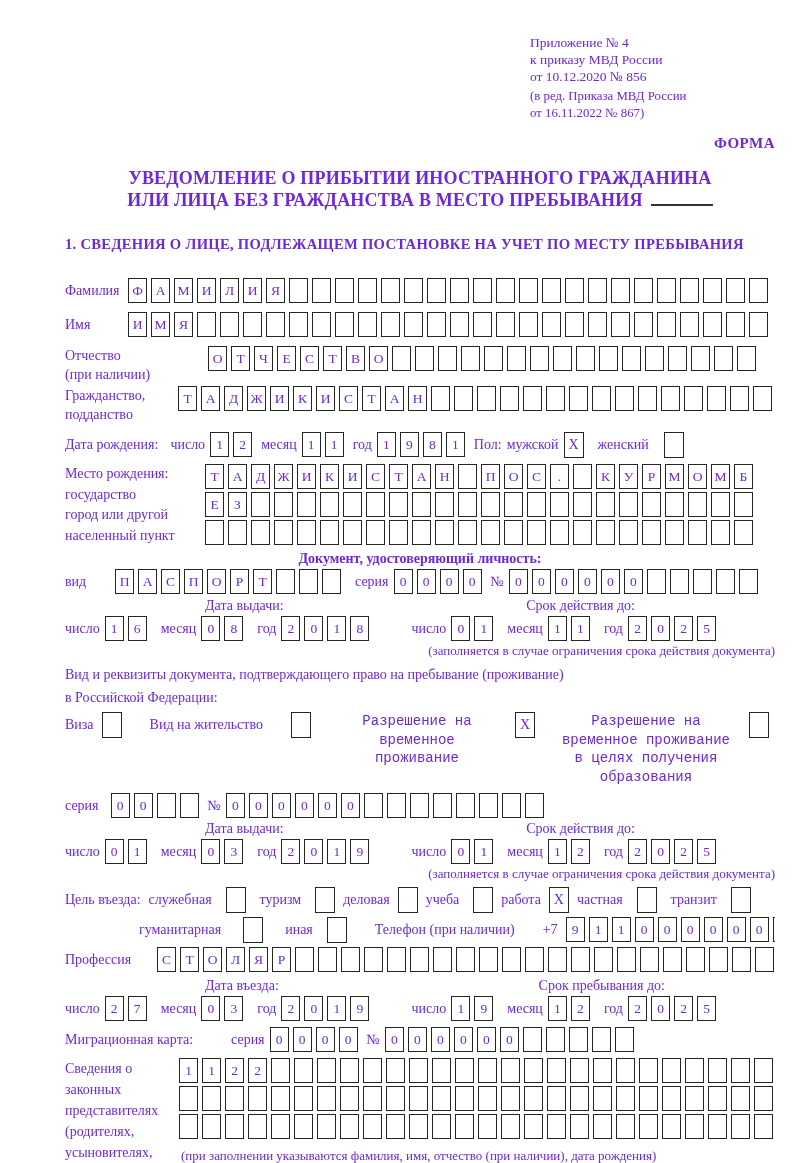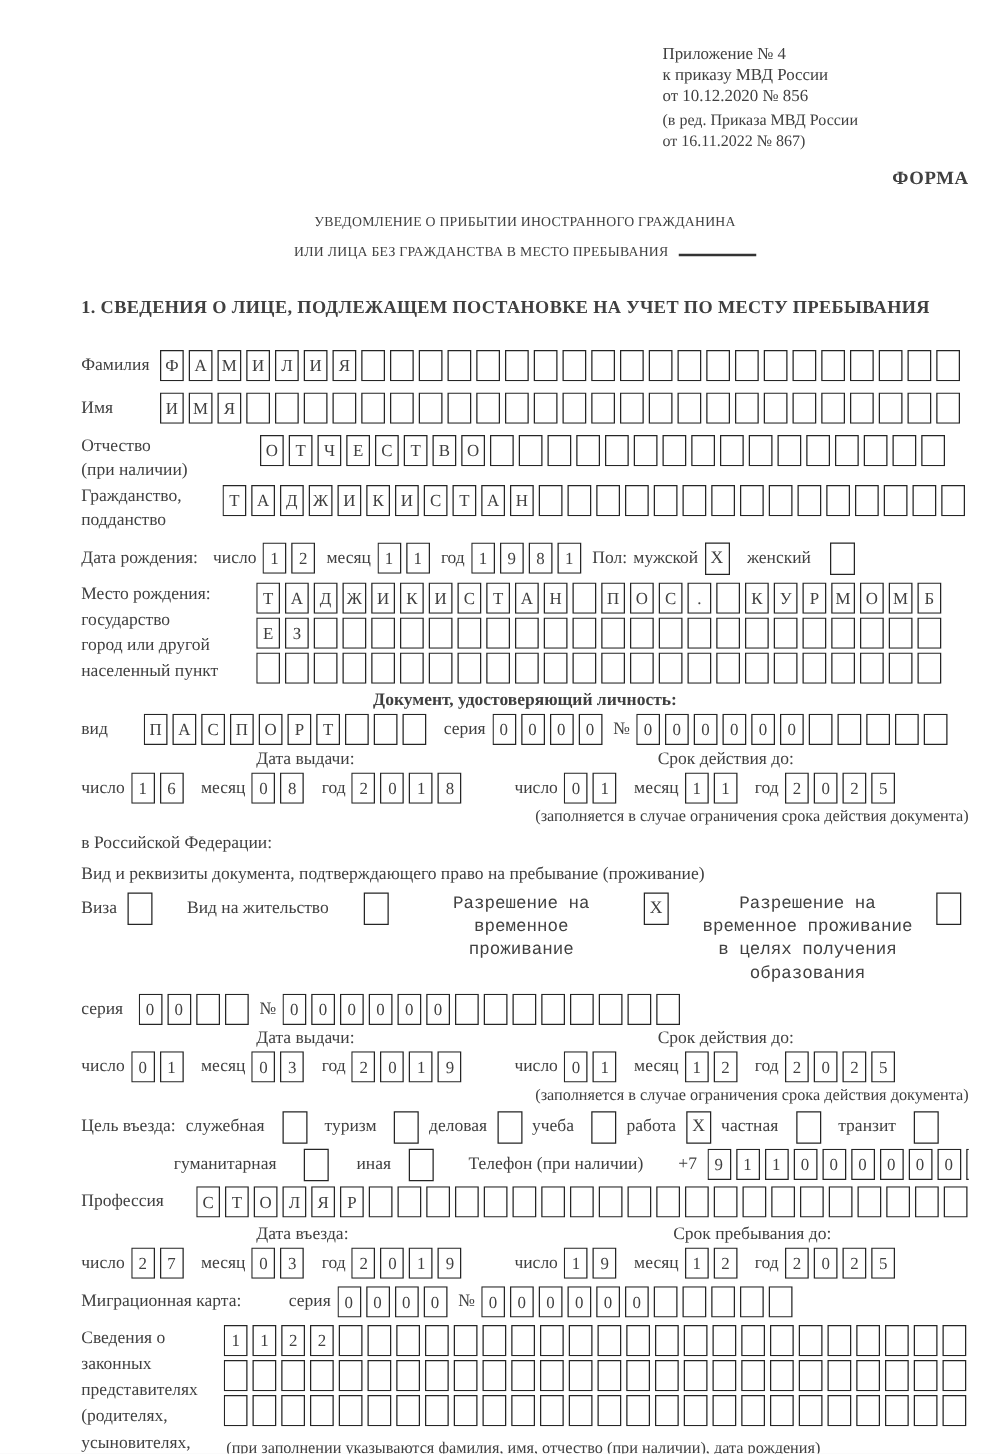--- a/index.html
+++ b/index.html
@@ -1,24 +1,24 @@
 <!DOCTYPE html>
 <html><head>
 <meta charset="utf-8">
 <style>
   html,body{margin:0;padding:0;background:#f5f5f5;}
   .page{
     position:relative;width:800px;height:1163px;margin:0 auto;background:#fff;
     box-sizing:border-box;padding:34px 25px 0 65px;overflow:hidden;
-    font-family:"Liberation Serif","DejaVu Serif",serif;color:#404040;
+    font-family:"Liberation Serif","DejaVu Serif",serif;color:#6d28d9;
   }
   .hdr{margin-left:465px;font-size:13.5px;line-height:17px;}
   .hdr .sub{font-size:12.8px;margin-top:3px;}
   .forma{text-align:right;font-weight:bold;font-size:15px;margin-top:13px;letter-spacing:.5px;}
-  .title{text-align:center;font-weight:normal;font-size:11px;line-height:22px;margin-top:15px;letter-spacing:.2px;}
+  .title{text-align:center;font-weight:bold;font-size:18px;line-height:22px;margin-top:15px;letter-spacing:.2px;}
   .blankline{display:inline-block;width:62px;border-bottom:2px solid #333;height:14px;margin-left:8px;vertical-align:baseline;}
   .sec{font-weight:bold;font-size:14.6px;margin-top:25px;letter-spacing:.3px;}
 
   .row{display:flex;align-items:flex-start;margin-top:9px;}
   .lbl{font-size:14px;line-height:25px;flex:none;}
   .lc{flex:none;font-size:14px;line-height:19px;}
   .cells{display:flex;flex-wrap:nowrap;overflow:hidden;}
   .cell{
     flex:none;display:inline-flex;align-items:center;justify-content:center;
     width:19px;height:25px;margin-right:4px;box-sizing:border-box;
@@ -414,22 +414,22 @@
       <span class="cells">
           <span class="cell">2</span>
           <span class="cell">0</span>
           <span class="cell">2</span>
           <span class="cell">5</span>
         </span>
     </span>
   </div>
   <div class="note">(заполняется в случае ограничения срока действия документа)</div>
 
+  <div class="plain">Вид и реквизиты документа, подтверждающего право на пребывание (проживание)</div>
   <div class="plain" style="margin-top:4px;">в Российской Федерации:</div>
-  <div class="plain">Вид и реквизиты документа, подтверждающего право на пребывание (проживание)</div>
   <div class="opts">
     <span class="optlbl">Виза</span>
     <span class="gap8"></span>
     <span class="cb"></span>
     <span class="gap28"></span>
     <span class="optlbl">Вид на жительство</span>
     <span class="gap28"></span>
     <span class="cb"></span>
     <span class="gap22"></span>
     <span class="optlbl-multi" style="width:168px;">Разрешение на временное проживание</span>

